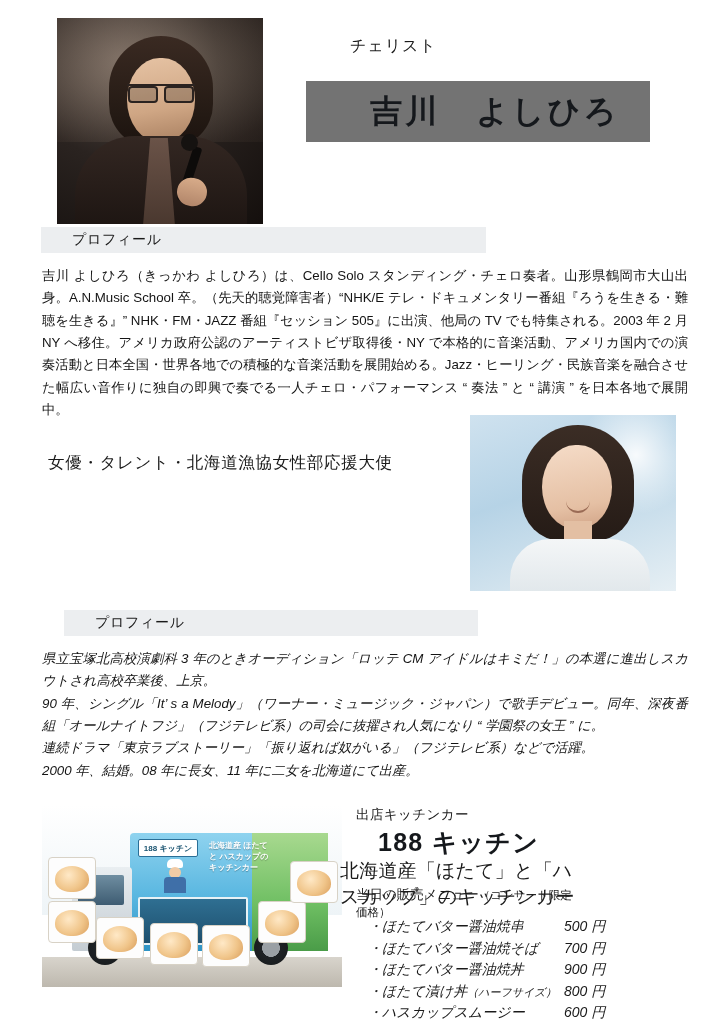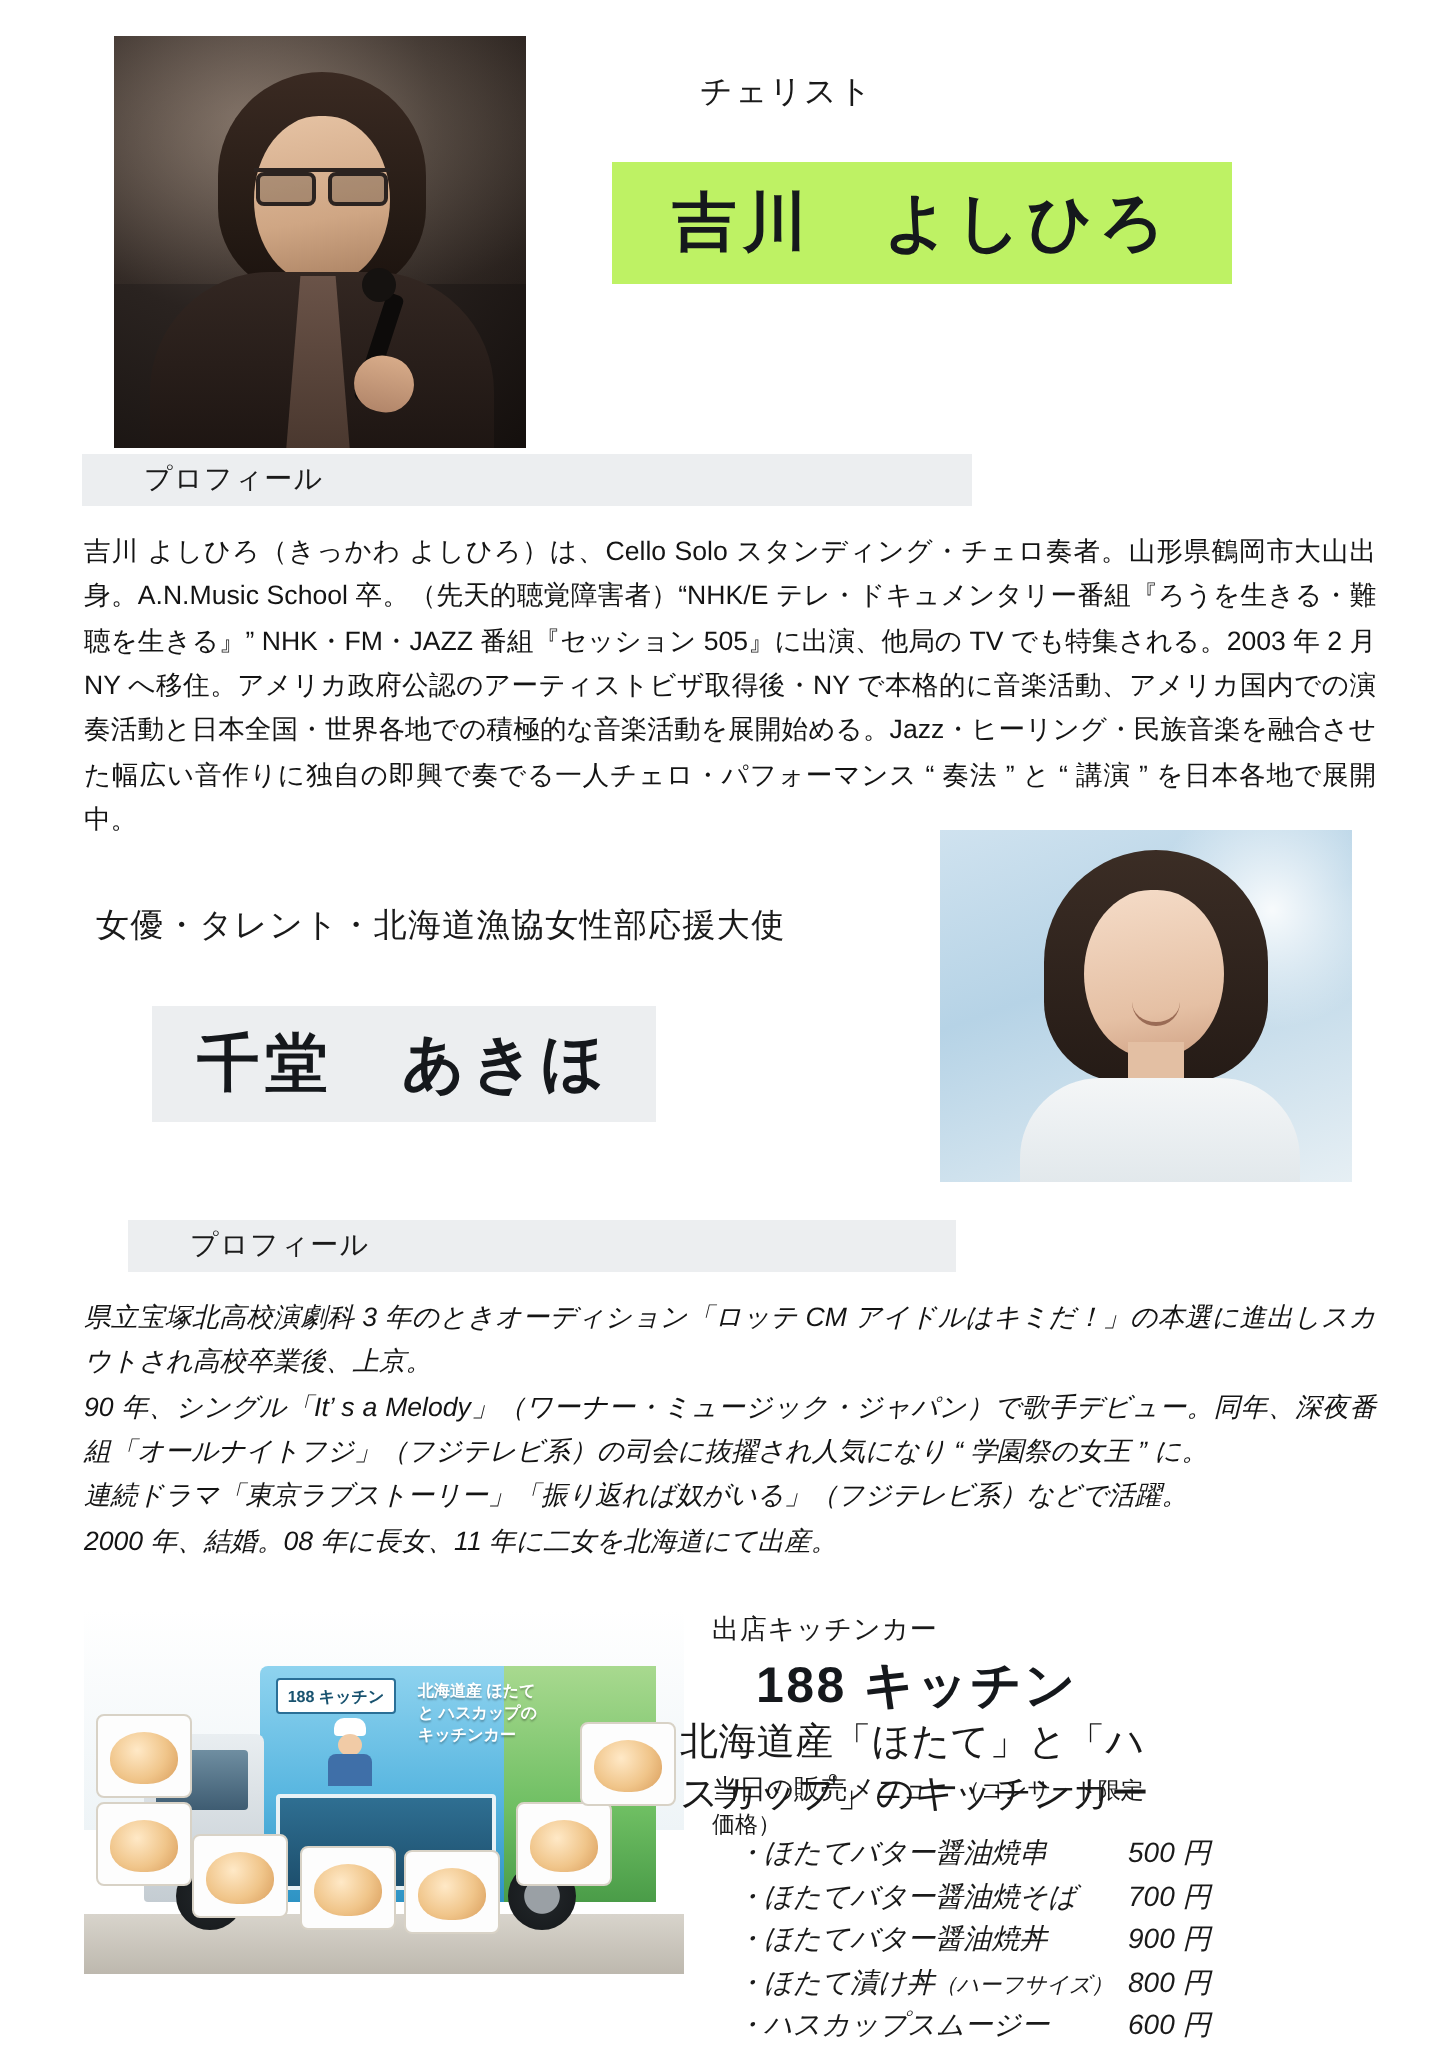--- a/index.html
+++ b/index.html
@@ -139,24 +139,25 @@
     font-size: 16px;
     letter-spacing: .06em;
     color: #1a1a1a;
   }
   .name-plate-1 {
     position: absolute;
     left: 306px;
     top: 81px;
     width: 310px;
     height: 61px;
-    background: #bef264;
+    background: #737373;
     display: flex;
     align-items: center;
     justify-content: center;
+    padding-left: 34px;
   }
   .name-plate-1 .nm {
     font-size: 32px;
     font-weight: bold;
     letter-spacing: .10em;
     color: #15181c;
   }
 
   .profile-bar-1 {
     position: absolute;
@@ -544,23 +545,20 @@
     <div class="sun"></div>
     <div class="hair"></div>
     <div class="face"></div>
     <div class="smile"></div>
     <div class="neck"></div>
     <div class="torso"></div>
   </div>
 
   <div class="role-2">女優・タレント・北海道漁協女性部応援大使</div>
 
-  <div class="name-plate-2">
-    <span class="nm">千堂　あきほ</span>
-  </div>
 
   <div class="profile-bar-2">
     <span class="lbl">プロフィール</span>
   </div>
 
   <div class="bio-2">
     <p class="just">県立宝塚北高校演劇科 3 年のときオーディション「ロッテ CM アイドルはキミだ！」の本選に進出しスカウトされ高校卒業後、上京。</p>
     <p class="just">90 年、シングル「It’ s a Melody」（ワーナー・ミュージック・ジャパン）で歌手デビュー。同年、深夜番組「オールナイトフジ」（フジテレビ系）の司会に抜擢され人気になり “ 学園祭の女王 ” に。</p>
     <p>連続ドラマ「東京ラブストーリー」「振り返れば奴がいる」（フジテレビ系）などで活躍。</p>
     <p>2000 年、結婚。08 年に長女、11 年に二女を北海道にて出産。</p>

